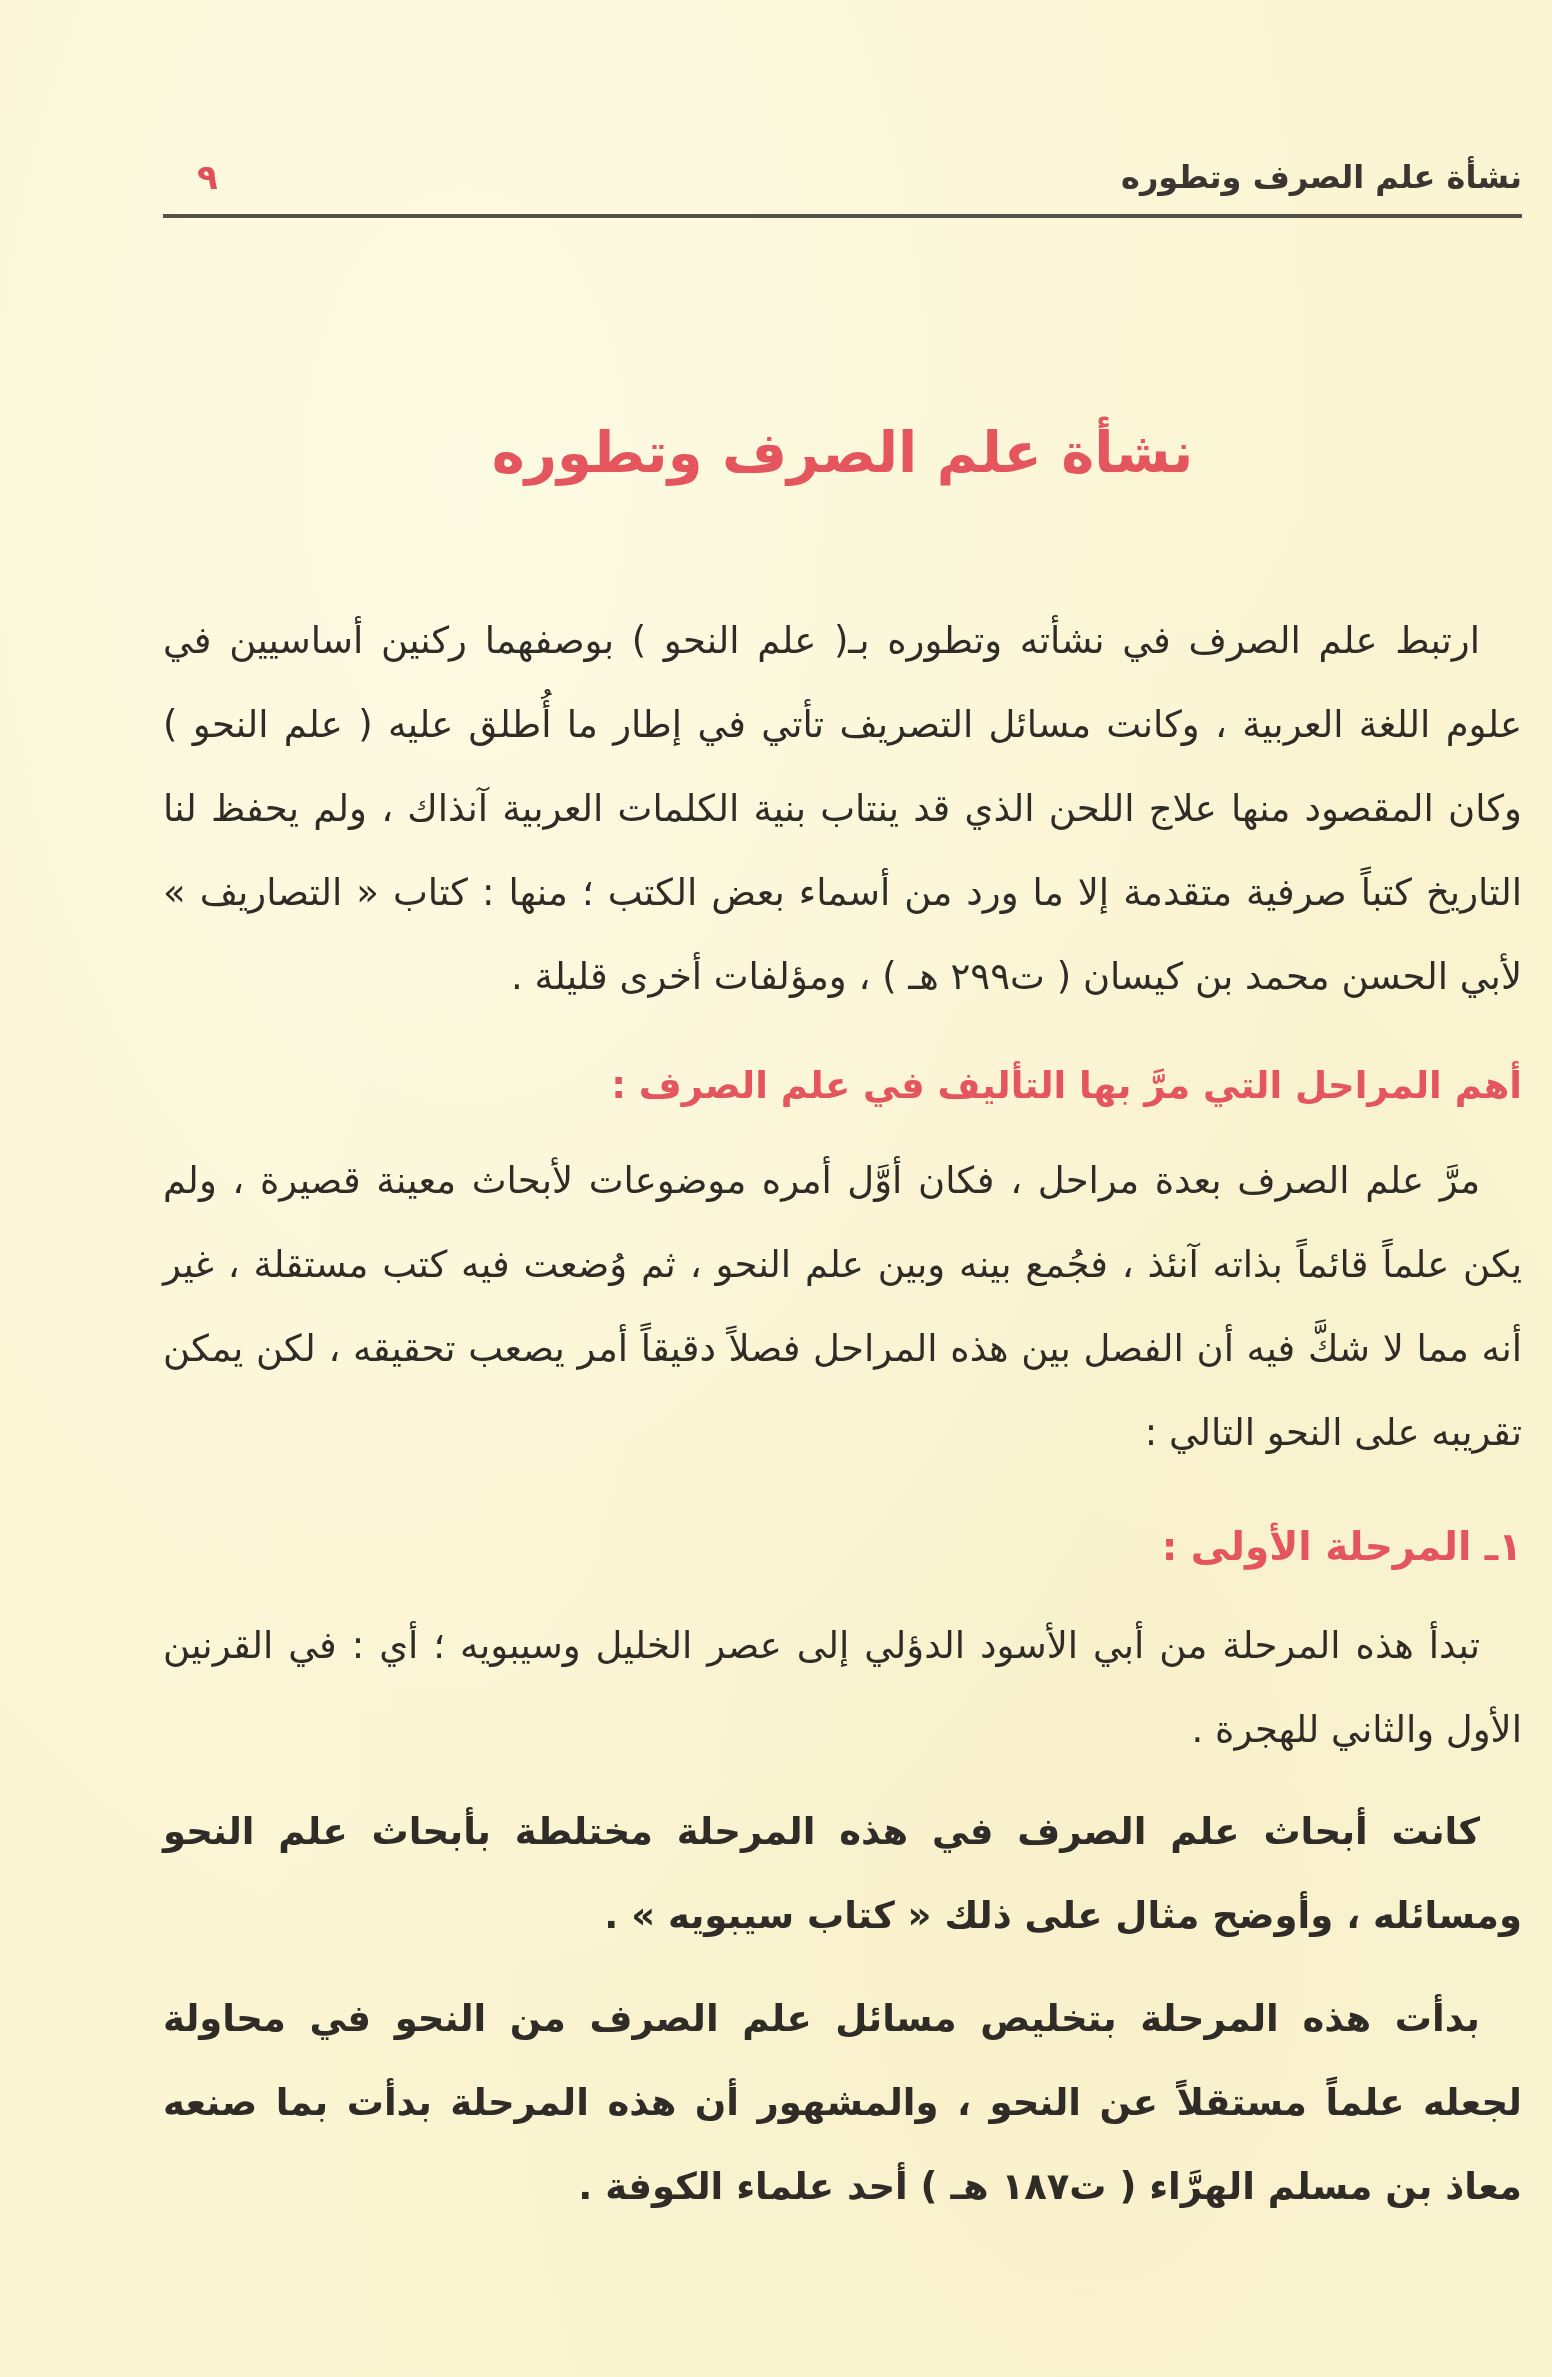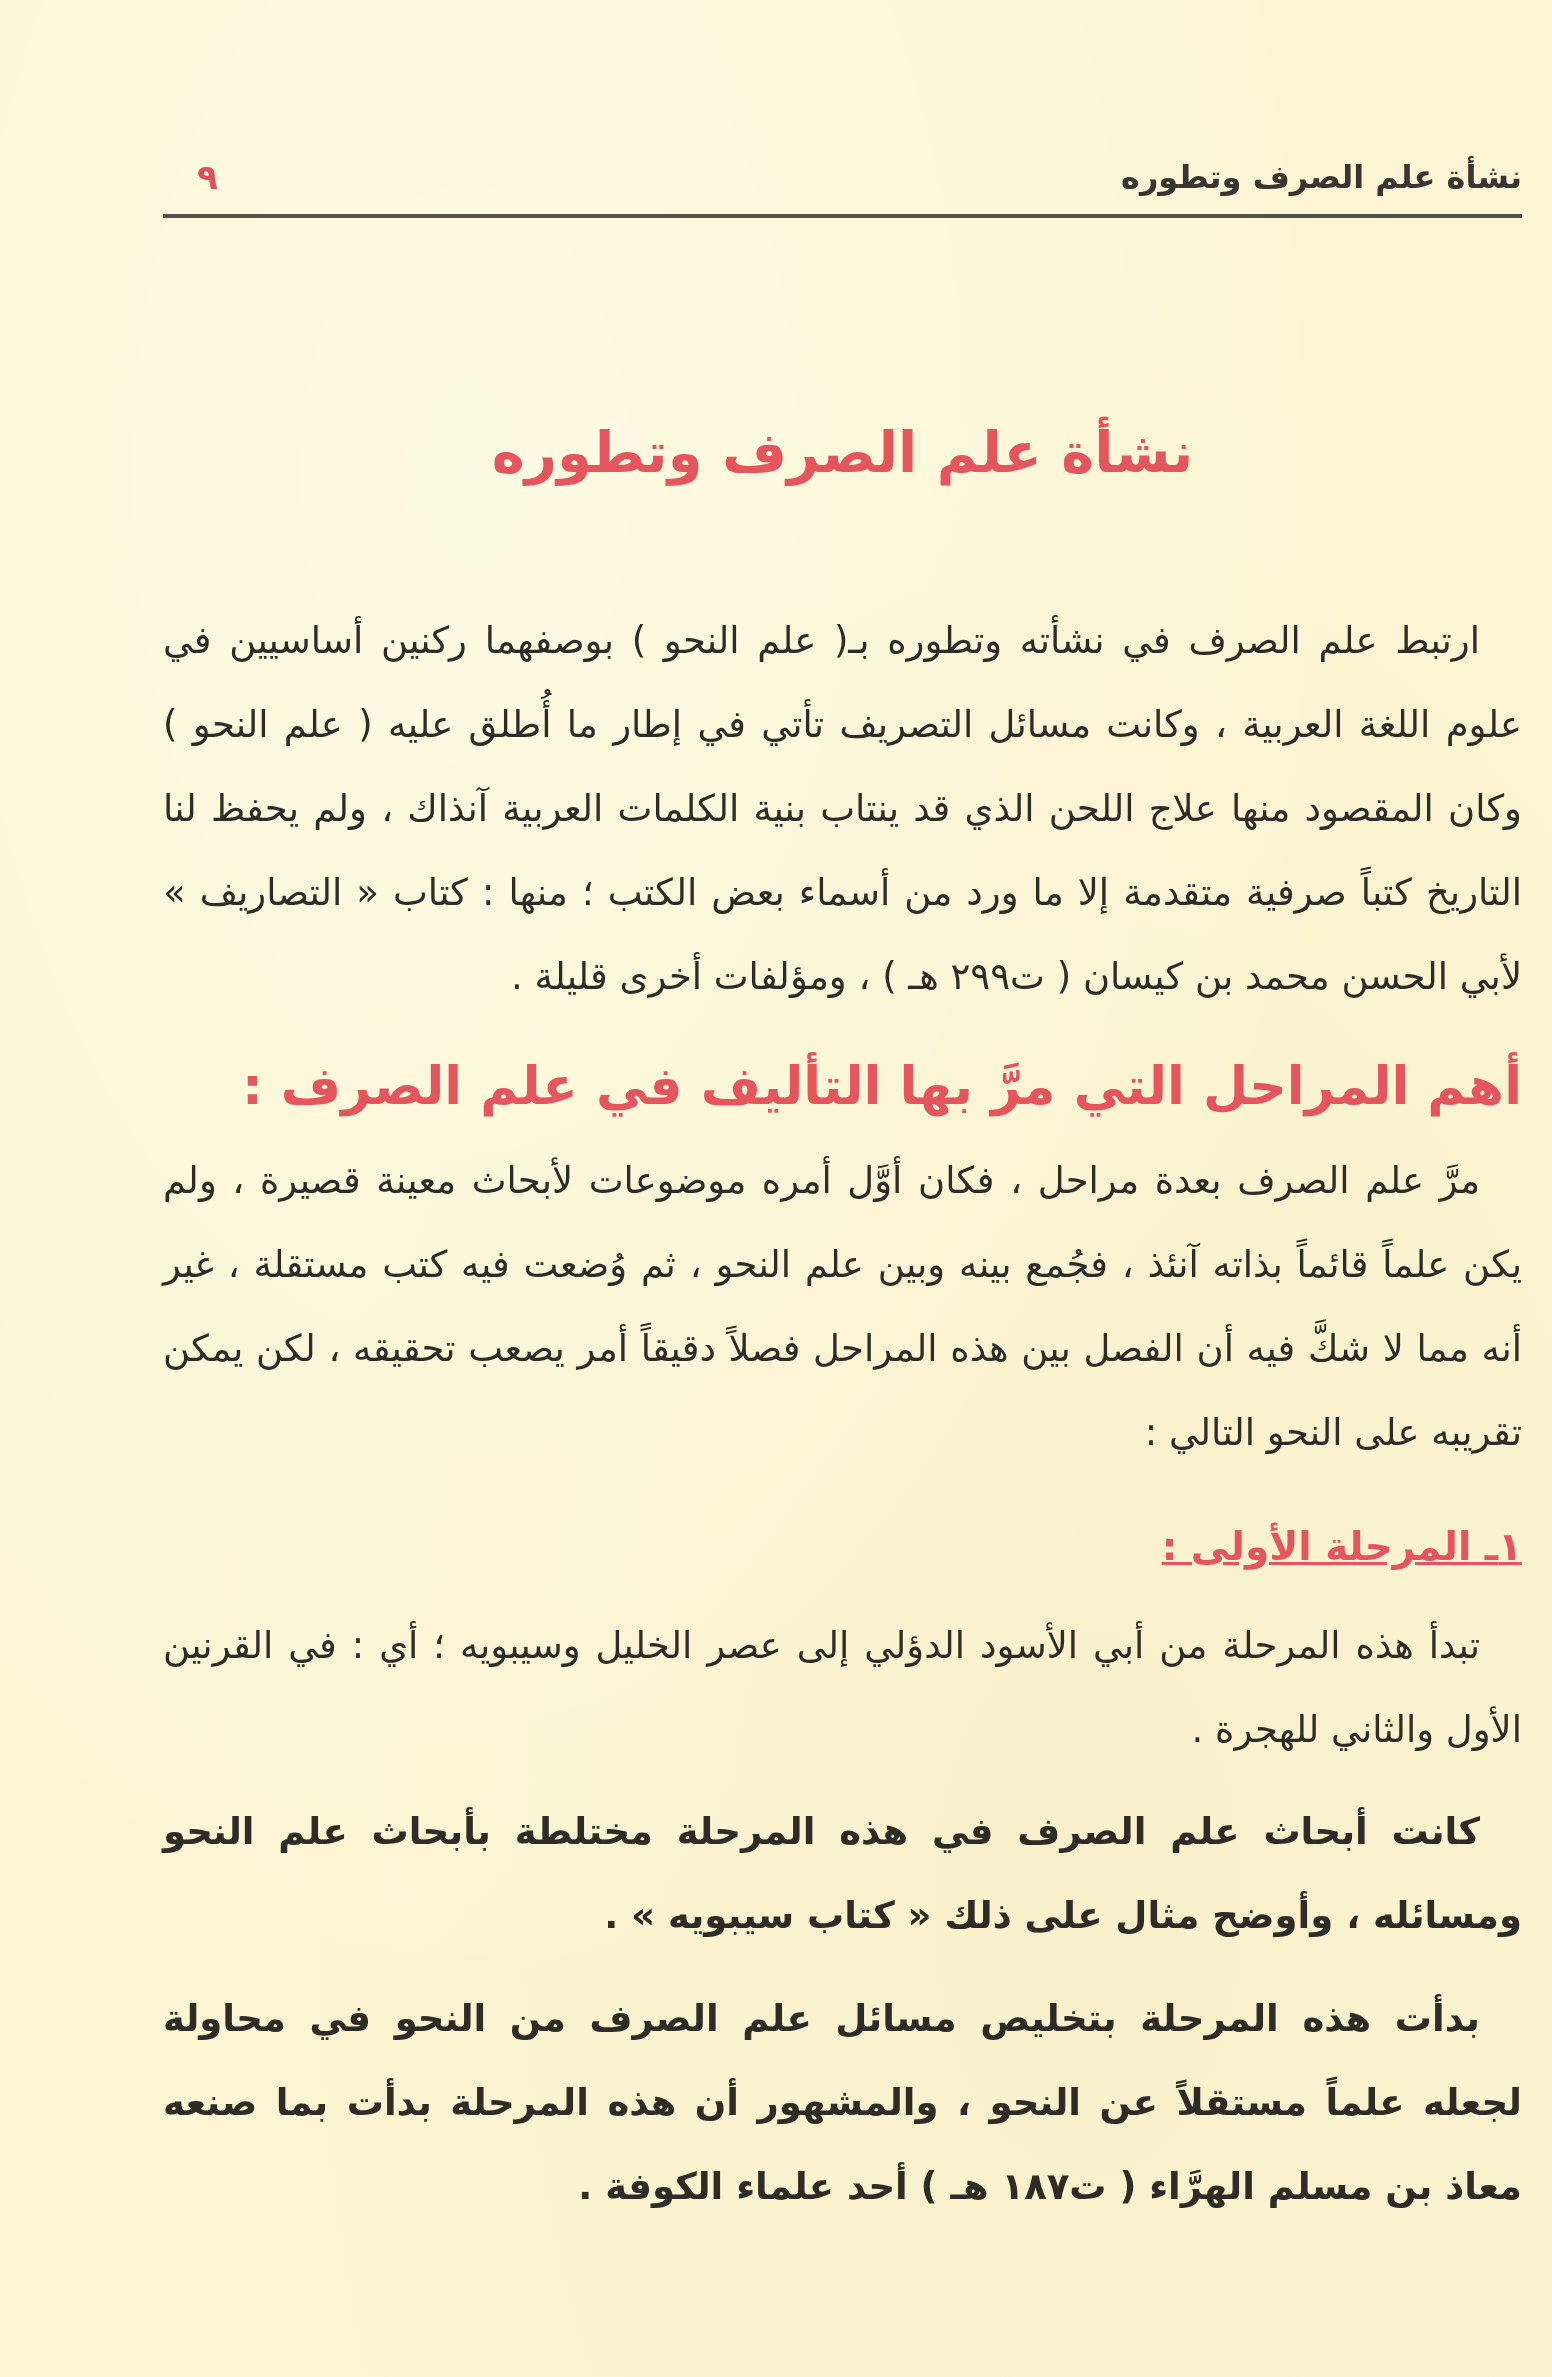--- a/index.html
+++ b/index.html
@@ -76,33 +76,32 @@
   }
   .para {
     font-size: 37px;
     line-height: 84px;
     margin: 0;
     text-indent: 42px;
     color: #2f2c28;
   }
   .para + .para { margin-top: 18.6px; font-weight: bold; }
   .section-heading {
-    font-size: 52px;
+    font-size: 37px;
     font-weight: bold;
     color: #e4555d;
     line-height: 76px;
     margin: 29px 0 15px 0;
   }
   .stage-heading {
     font-size: 39px;
     font-weight: bold;
     color: #e4555d;
     line-height: 76px;
     margin: 34px 0 18.6px 0;
-    text-decoration: underline;
   }
 </style>
 </head>
 <body>
 
 <div class="page">
 
   <div class="running-header">
     <span class="running-title">نشأة علم الصرف وتطوره</span>
     <span class="page-number">٩</span>

